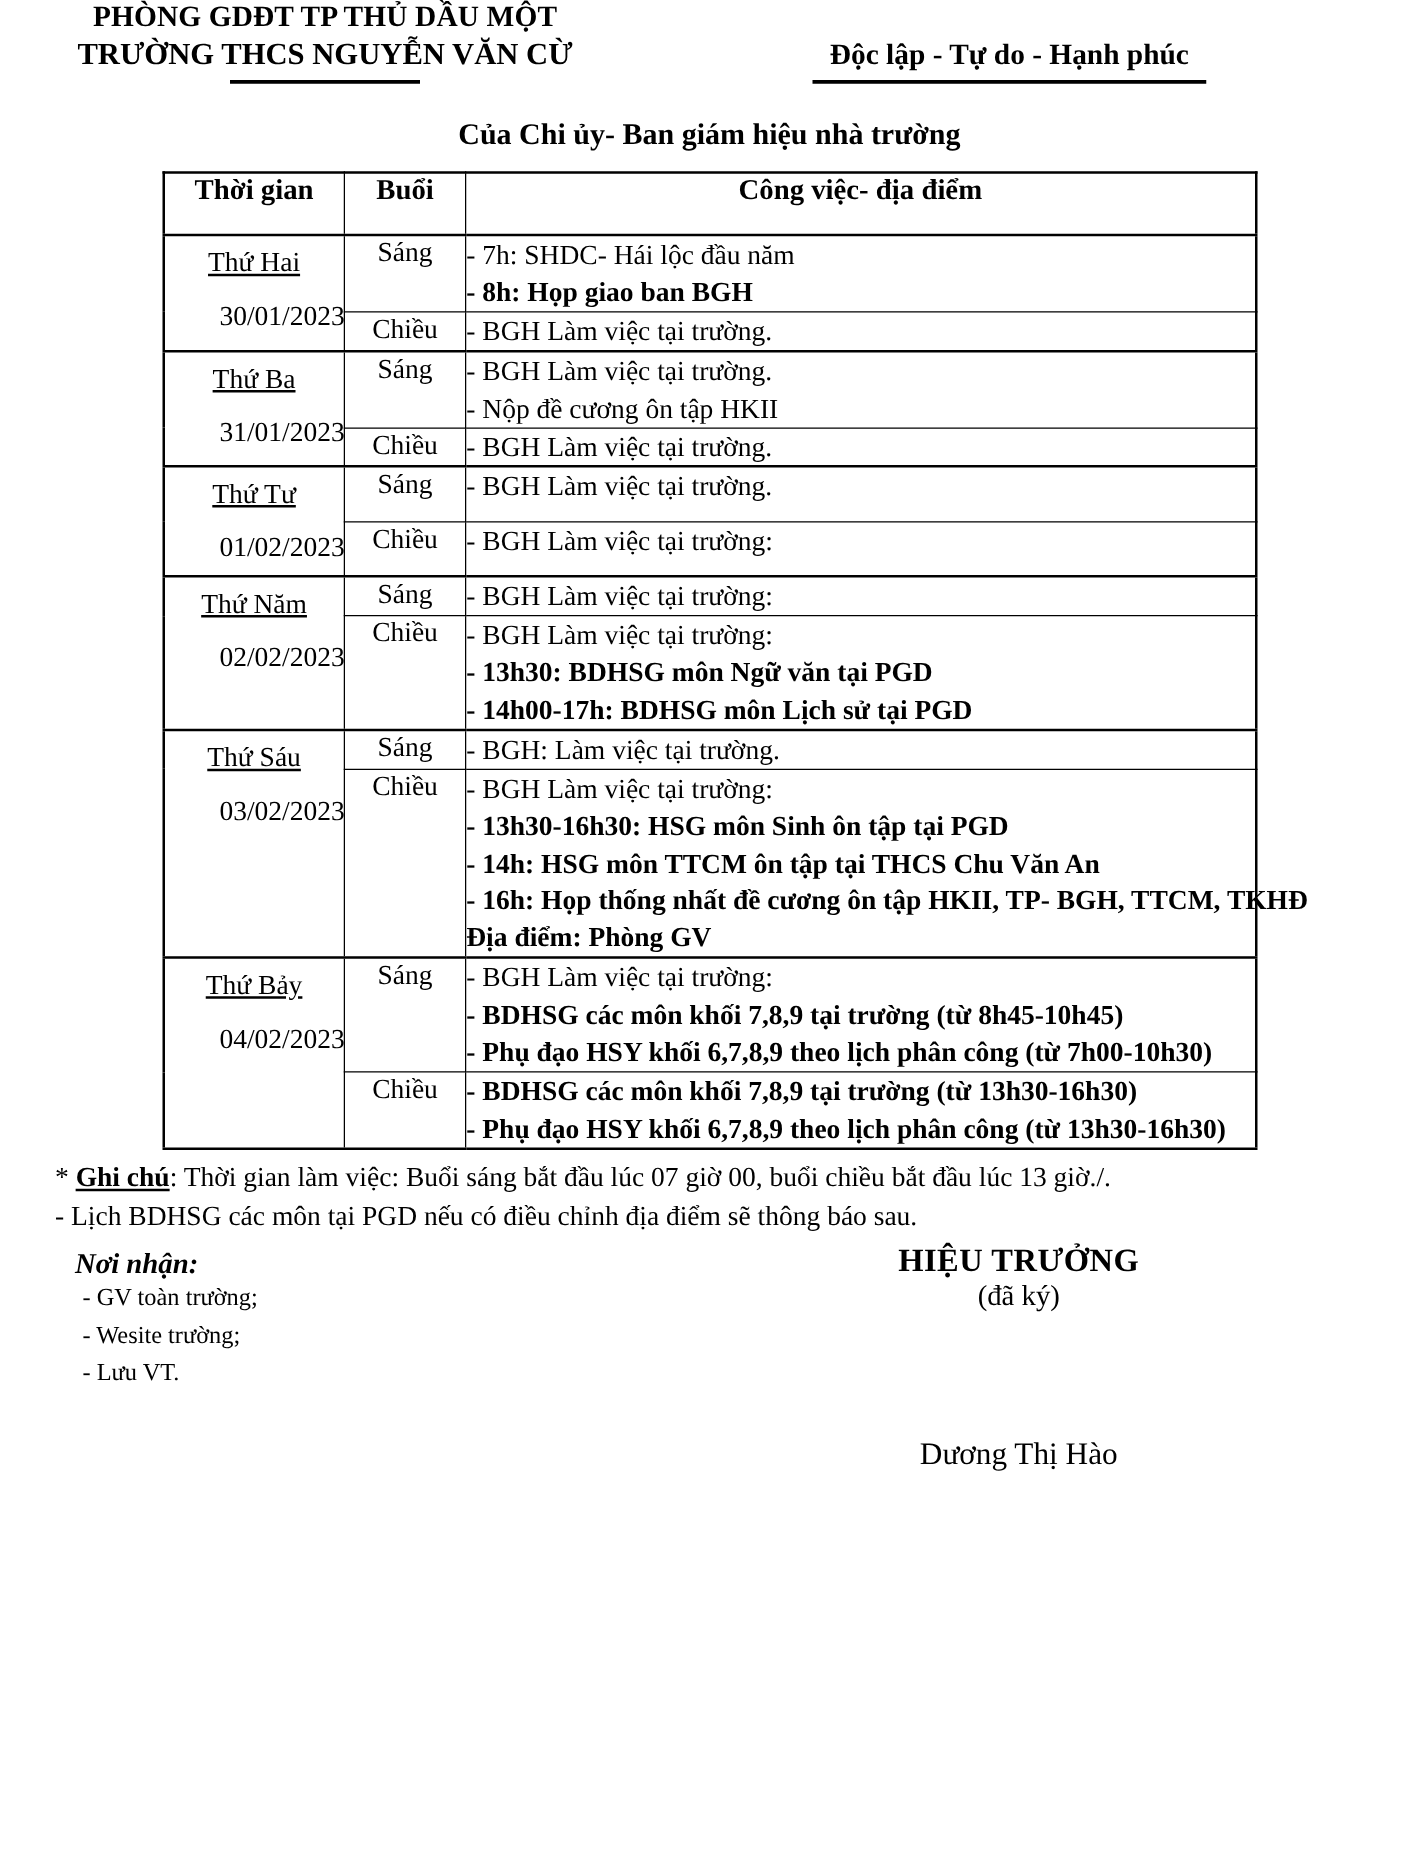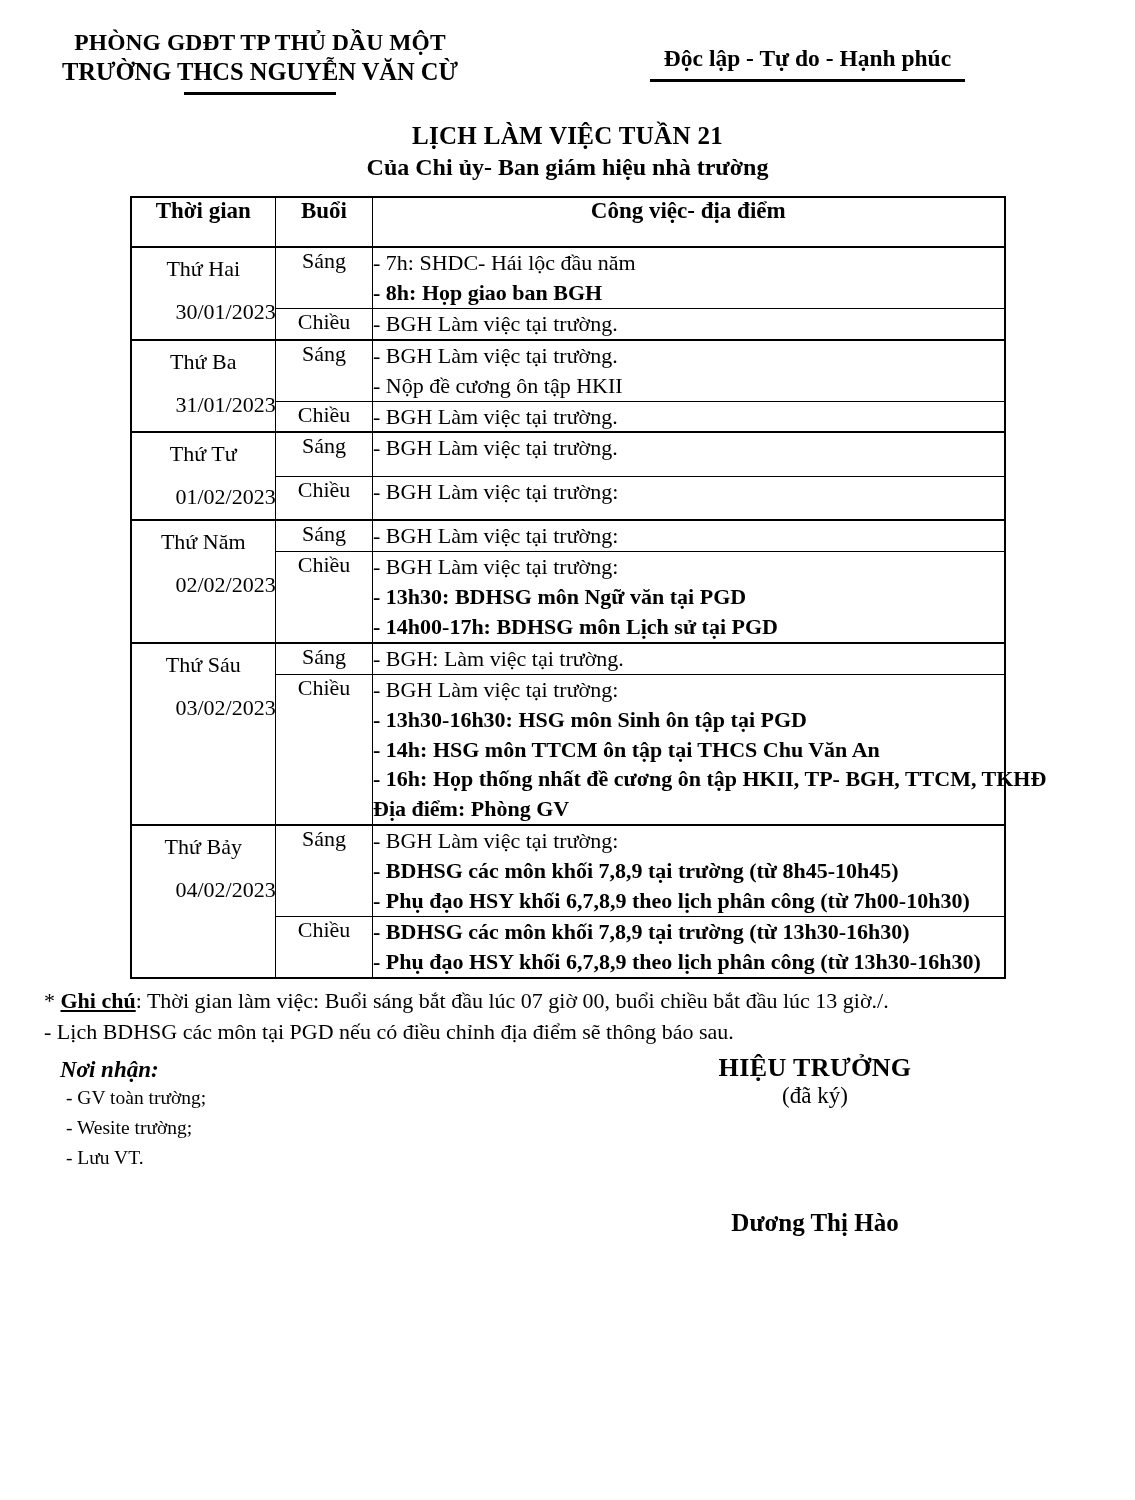--- a/index.html
+++ b/index.html
@@ -12,22 +12,21 @@
     height: 1500px;
     font-family: "Liberation Serif", "DejaVu Serif", serif;
     color: #000000;
     position: relative;
     overflow: hidden;
   }
 
   
   .doc-header {
     display: flex;
-    align-items: center;
-    padding-top: 28px;
+    align-items: flex-end;
   }
   .hdr-left {
     width: 500px;
     text-align: center;
     padding-left: 10px;
   }
   .hdr-right {
     flex: 1;
     text-align: center;
     padding-right: 30px;
@@ -129,21 +128,21 @@
   }
 
   td.day-cell {
     text-align: center;
     vertical-align: middle;
     font-size: 22px;
     line-height: 1.95;
     border-bottom: 2.5px solid #000 !important;
     border-top: 2.5px solid #000 !important;
   }
-  td.day-cell .dname { display: block; }
+  td.day-cell .dname { display: block; text-decoration: underline; }
   td.day-cell .ddate { display: block; padding-left: 44px; }
 
   td.sess-cell {
     text-align: center;
     vertical-align: middle;
     font-size: 22px;
   }
   td.work-cell {
     padding: 6px 0 6px 8px;
     font-size: 22px;
@@ -199,41 +198,40 @@
     font-size: 26px;
     font-weight: bold;
     letter-spacing: 0.4px;
   }
   .sign-note {
     font-size: 23px;
     margin-top: 0;
   }
   .sign-name {
     font-size: 25px;
-    font-weight: bold;
+    font-weight: normal;
     margin-top: 100px;
   }
 </style>
 </head>
 <body>
 
 <div class="doc-header">
   <div class="hdr-left">
     <div class="hdr-line1">PHÒNG GDĐT TP THỦ DẦU MỘT</div>
     <div class="hdr-line2">TRƯỜNG THCS NGUYỄN VĂN CỪ</div>
     <div class="rule rule-left"></div>
   </div>
   <div class="hdr-right">
     <div class="hdr-motto">Độc lập - Tự do - Hạnh phúc</div>
     <div class="rule rule-right"></div>
   </div>
 </div>
 
 <div class="title-block">
-  <div class="title-main">LỊCH LÀM VIỆC TUẦN 21</div>
   <div class="title-sub">Của Chi ủy- Ban giám hiệu nhà trường</div>
 </div>
 
 <div class="sched-wrap">
   <table class="sched">
     <colgroup>
       <col class="c-time">
         <col class="c-sess">
         <col class="c-work">
     </colgroup>

